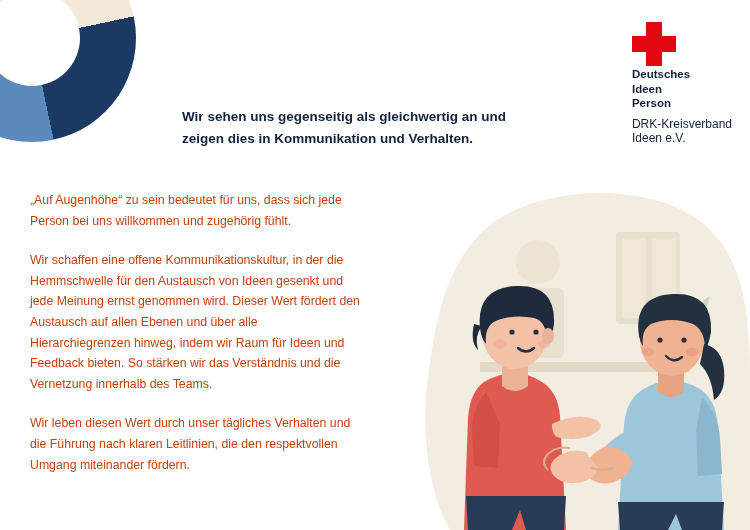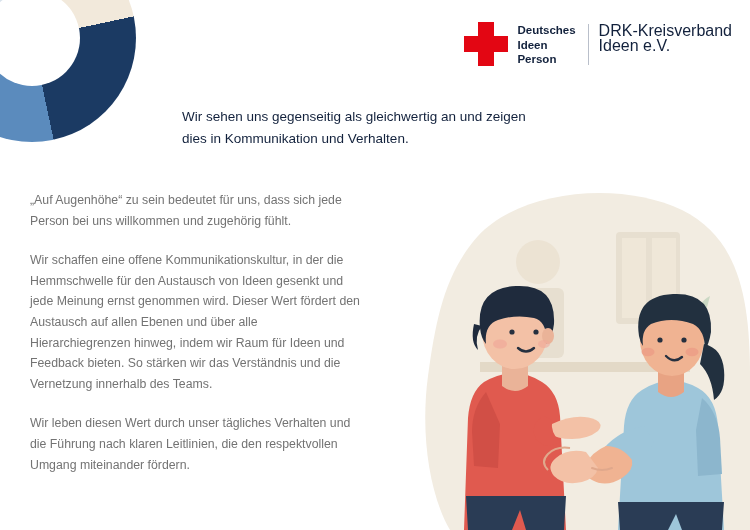--- a/index.html
+++ b/index.html
@@ -55,32 +55,33 @@
     font-size: 35px;
     letter-spacing: 0.2px;
     color: #12213c;
   }
   .subtitle {
     position: absolute;
     left: 182px;
     top: 106px;
     width: 360px;
     font-size: 13.5px;
-    font-weight: normal;
+    font-weight: bold;
     line-height: 22px;
     color: #12213c;
   }
 
   
   .logo-block {
     position: absolute;
     right: 18px;
     top: 22px;
     display: flex;
     align-items: flex-start;
+    flex-direction: column;
   }
   .drk-cross {
     width: 44px;
     height: 44px;
     position: relative;
     margin-right: 9px;
     flex: 0 0 auto;
   }
   .drk-cross .bar-h,
   .drk-cross .bar-v {
@@ -105,36 +106,36 @@
     padding-top: 1px;
     flex: 0 0 auto;
   }
   .logo-divider {
     width: 1px;
     align-self: stretch;
     background: #b9bfca;
     margin: 2px 10px 2px 12px;
   }
   .kv-name {
-    font-size: 16px;
+    font-size: 12px;
     line-height: 14.5px;
     color: #12213c;
     padding-top: 2px;
     white-space: nowrap;
   }
 
   
   .body-text {
     position: absolute;
     left: 30px;
     top: 190px;
     width: 330px;
     font-size: 12.3px;
     line-height: 20.6px;
-    color: #737373;
+    color: #c2410c;
   }
   .body-text p {
     margin: 0 0 19px 0;
   }
   .body-text p:last-child {
     margin-bottom: 18px;
   }
 
   
   .illus {

